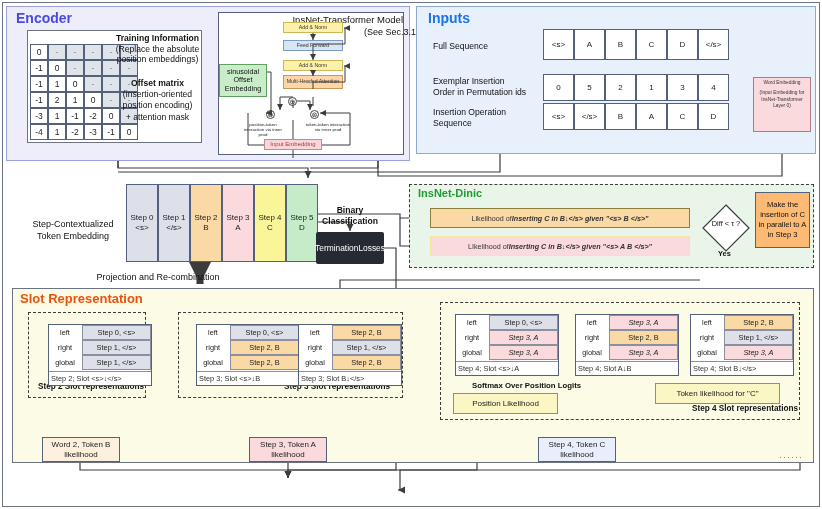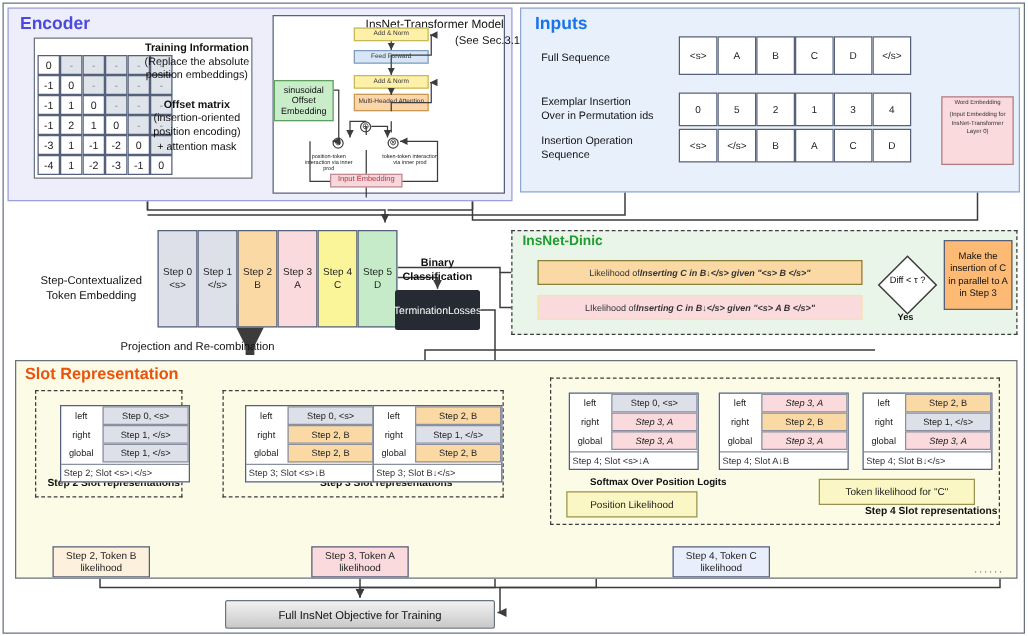--- a/index.html
+++ b/index.html
@@ -241,21 +241,21 @@
       <path d="M322,145 L350,145 L350,113 L320,113" marker-end="url(#ar)"></path>
       <path d="M293,150 L293,158"></path>
     </g>
   </svg>
 
   <div class="abs" id="inputs-panel"></div>
   <div class="abs panel-title" id="inputs-title">Inputs</div>
   <div class="abs inlabel" style="left:433px;top:41px;width:120px;">Full Sequence</div>
   <div class="abs inlabel" style="left:433px;top:76px;width:128px;">
     <div>Exemplar Insertion</div>
-    <div>Over in Permutation ids</div>
+    <div>Order in Permutation ids</div>
   </div>
   <div class="abs inlabel" style="left:433px;top:107px;width:128px;">
     <div>Insertion Operation</div>
     <div>Sequence</div>
   </div>
   <div class="abs" id="full-seq-row" style="left: 543px; top: 29px; width: 186px; height: 31px;">
       <div class="abs tokcell" style="left: 0px; top: 0px; width: 31px; height: 31px;">&lt;s&gt;</div>
       <div class="abs tokcell" style="left: 31px; top: 0px; width: 31px; height: 31px;">A</div>
       <div class="abs tokcell" style="left: 62px; top: 0px; width: 31px; height: 31px;">B</div>
       <div class="abs tokcell" style="left: 93px; top: 0px; width: 31px; height: 31px;">C</div>
@@ -355,21 +355,21 @@
       <div class="abs groupcap" style="left: 16px; top: 382px; width: 128px; text-align: right;">Step 2 Slot representations</div>
       <div class="abs slotbox" style="left: 48px; top: 324px; width: 104px; height: 62px;"></div>
       <div class="abs slotrow-lbl" style="left: 49px; top: 325px; width: 32px; height: 15px;">left</div>
       <div class="abs slotval sv-gray" style="left: 82px; top: 325px; width: 69px; height: 15px;">Step 0, &lt;s&gt;</div>
       <div class="abs slotrow-lbl" style="left: 49px; top: 340px; width: 32px; height: 15px;">right</div>
       <div class="abs slotval sv-gray" style="left: 82px; top: 340px; width: 69px; height: 15px;">Step 1, &lt;/s&gt;</div>
       <div class="abs slotrow-lbl" style="left: 49px; top: 355px; width: 32px; height: 15px;">global</div>
       <div class="abs slotval sv-gray" style="left: 82px; top: 355px; width: 69px; height: 15px;">Step 1, &lt;/s&gt;</div>
       <div class="abs slotcap" style="left: 49px; top: 371px; width: 102px; height: 14px; line-height: 14px;">Step 2; Slot &lt;s&gt;↓&lt;/s&gt;</div>
       <div class="abs slotgroup" style="left: 178px; top: 312px; width: 225px; height: 86px;"></div>
-      <div class="abs groupcap" style="left: 256px; top: 382px; width: 128px; text-align: left;">Step 3 Slot representations</div>
+      <div class="abs groupcap" style="left: 273px; top: 382px; width: 128px; text-align: center;">Step 3 Slot representations</div>
       <div class="abs slotbox" style="left: 196px; top: 324px; width: 104px; height: 62px;"></div>
       <div class="abs slotrow-lbl" style="left: 197px; top: 325px; width: 32px; height: 15px;">left</div>
       <div class="abs slotval sv-gray" style="left: 230px; top: 325px; width: 69px; height: 15px;">Step 0, &lt;s&gt;</div>
       <div class="abs slotrow-lbl" style="left: 197px; top: 340px; width: 32px; height: 15px;">right</div>
       <div class="abs slotval sv-orange" style="left: 230px; top: 340px; width: 69px; height: 15px;">Step 2, B</div>
       <div class="abs slotrow-lbl" style="left: 197px; top: 355px; width: 32px; height: 15px;">global</div>
       <div class="abs slotval sv-orange" style="left: 230px; top: 355px; width: 69px; height: 15px;">Step 2, B</div>
       <div class="abs slotcap" style="left: 197px; top: 371px; width: 102px; height: 14px; line-height: 14px;">Step 3; Slot &lt;s&gt;↓B</div>
       <div class="abs slotbox" style="left: 298px; top: 324px; width: 104px; height: 62px;"></div>
       <div class="abs slotrow-lbl" style="left: 299px; top: 325px; width: 32px; height: 15px;">left</div>
@@ -406,27 +406,26 @@
       <div class="abs slotval sv-pink" style="left: 724px; top: 345px; width: 69px; height: 15px;">Step 3, A</div>
       <div class="abs slotcap" style="left: 691px; top: 361px; width: 102px; height: 14px; line-height: 14px;">Step 4; Slot B↓&lt;/s&gt;</div>
     </div>
 
   <div class="abs" id="softmax-lbl">Softmax Over Position Logits</div>
   <div class="abs ctr likeyellow" style="left:453px;top:393px;width:105px;height:21px;">Position Likelihood</div>
   <div class="abs ctr likeyellow" style="left:655px;top:383px;width:125px;height:21px;">Token likelihood for  "C"</div>
   <div class="abs" id="dots">······</div>
 
   <div class="abs ctr tokbox" style="left:42px;top:437px;width:78px;height:25px;background:#fdf0dc;flex-direction:column;">
-    <span>Step 2, Token B</span>
+    <span>Word 2, Token B</span>
     <span>likelihood</span>
   </div>
   <div class="abs ctr tokbox" style="left:249px;top:437px;width:78px;height:25px;background:#fadadd;flex-direction:column;">
     <span>Step 3, Token A</span>
     <span>likelihood</span>
   </div>
   <div class="abs ctr tokbox" style="left:538px;top:437px;width:78px;height:25px;background:#e8eefb;flex-direction:column;">
     <span>Step 4, Token C</span>
     <span>likelihood</span>
   </div>
 
-  <div class="abs ctr" id="objective">Full InsNet Objective for Training</div>
 
 </div>
 
 </body></html>

